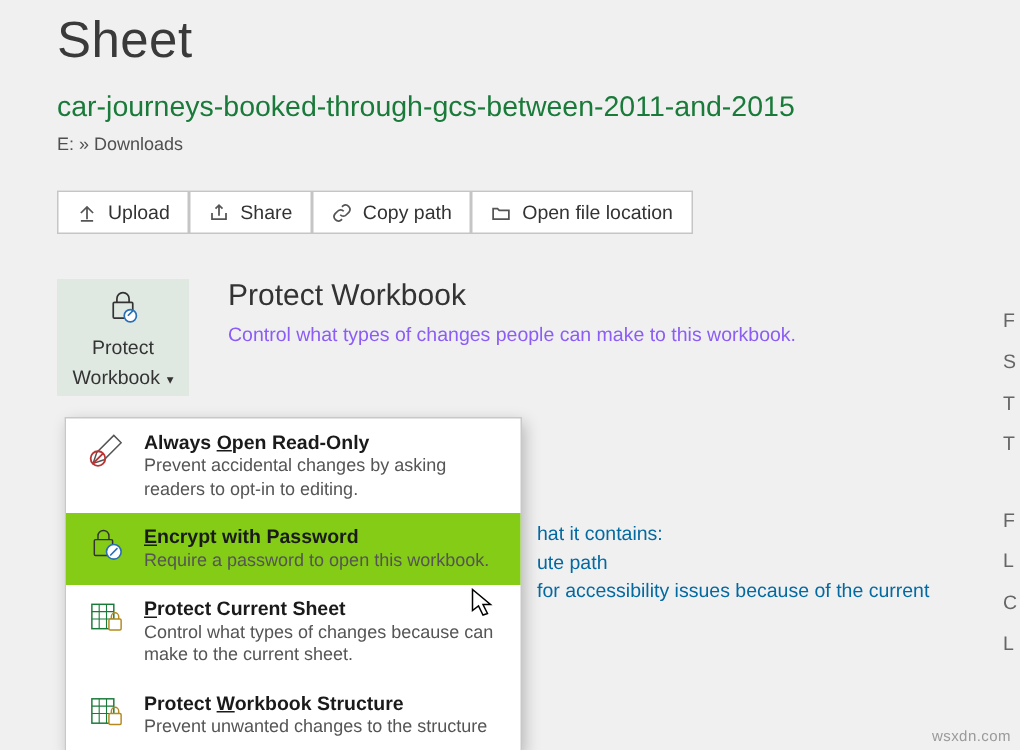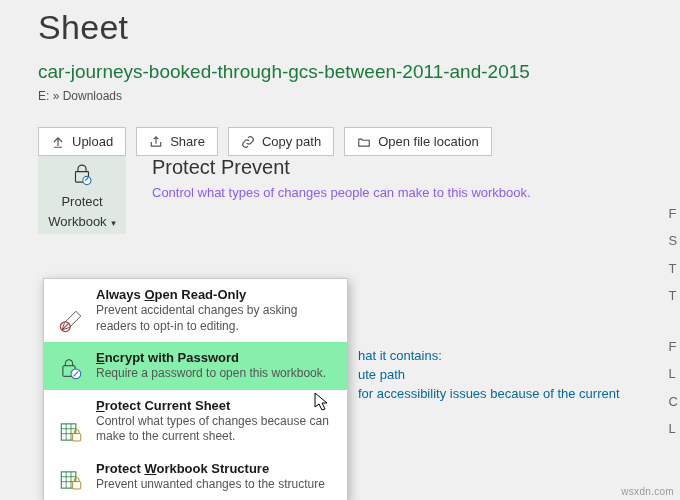--- a/index.html
+++ b/index.html
@@ -31,21 +31,21 @@
       font-weight: 400;
       margin-bottom: 6px;
     }
     .path {
       font-size: 12px;
       color: #505050;
       margin-bottom: 24px;
     }
     .toolbar {
       display: flex;
-      gap: 10px;
+      margin-bottom: 30px;
     }
     .tb-btn {
       background: #fff;
       border: 1px solid #c5c5c5;
       padding: 6px 12px;
       font-size: 13px;
       display: flex;
       align-items: center;
       gap: 7px;
       cursor: pointer;
@@ -97,27 +97,27 @@
       position: absolute;
       left: 43px;
       top: 278px;
       width: 305px;
       background: #fff;
       border: 1px solid #c8c8c8;
       box-shadow: 2px 3px 10px rgba(0,0,0,0.25);
     }
     .menu-item {
       display: flex;
-      align-items: flex-end;
+      align-items: flex-start;
       gap: 12px;
       padding: 8px 8px 8px 14px;
       cursor: pointer;
     }
     .menu-item.hover {
-      background: #86efac;
+      background: #84cc16;
     }
     .menu-item.hover .mi-title, .menu-item:hover .mi-title {
       text-decoration: none;
     }
     .mi-icon {
       width: 26px;
       height: 26px;
       flex-shrink: 0;
       display: flex;
       align-items: center;
@@ -222,21 +222,21 @@
             <circle cx="22" cy="24" r="5" fill="#fff" stroke="#2a6fb5" stroke-width="1.4"></circle>
             <path d="M20 24l4-4" stroke="#2a6fb5" stroke-width="1.4"></path>
           </svg>
       </span>
       <span>Protect</span>
       <span>
         <span>Workbook</span><span class="chev"> ▾</span>
       </span>
     </div>
     <div class="section-body">
-      <h2>Protect Prevent</h2>
+      <h2>Protect Workbook</h2>
       <p>Control what types of changes people can make to this workbook.</p>
     </div>
   </div>
 </div>
 
 <div class="behind-text" style="top:346px">hat it contains:</div>
 <div class="behind-text" style="top:365px">ute path</div>
 <div class="behind-text" style="top:384px"> for accessibility issues because of the current</div>
 
 <div class="right-props">

